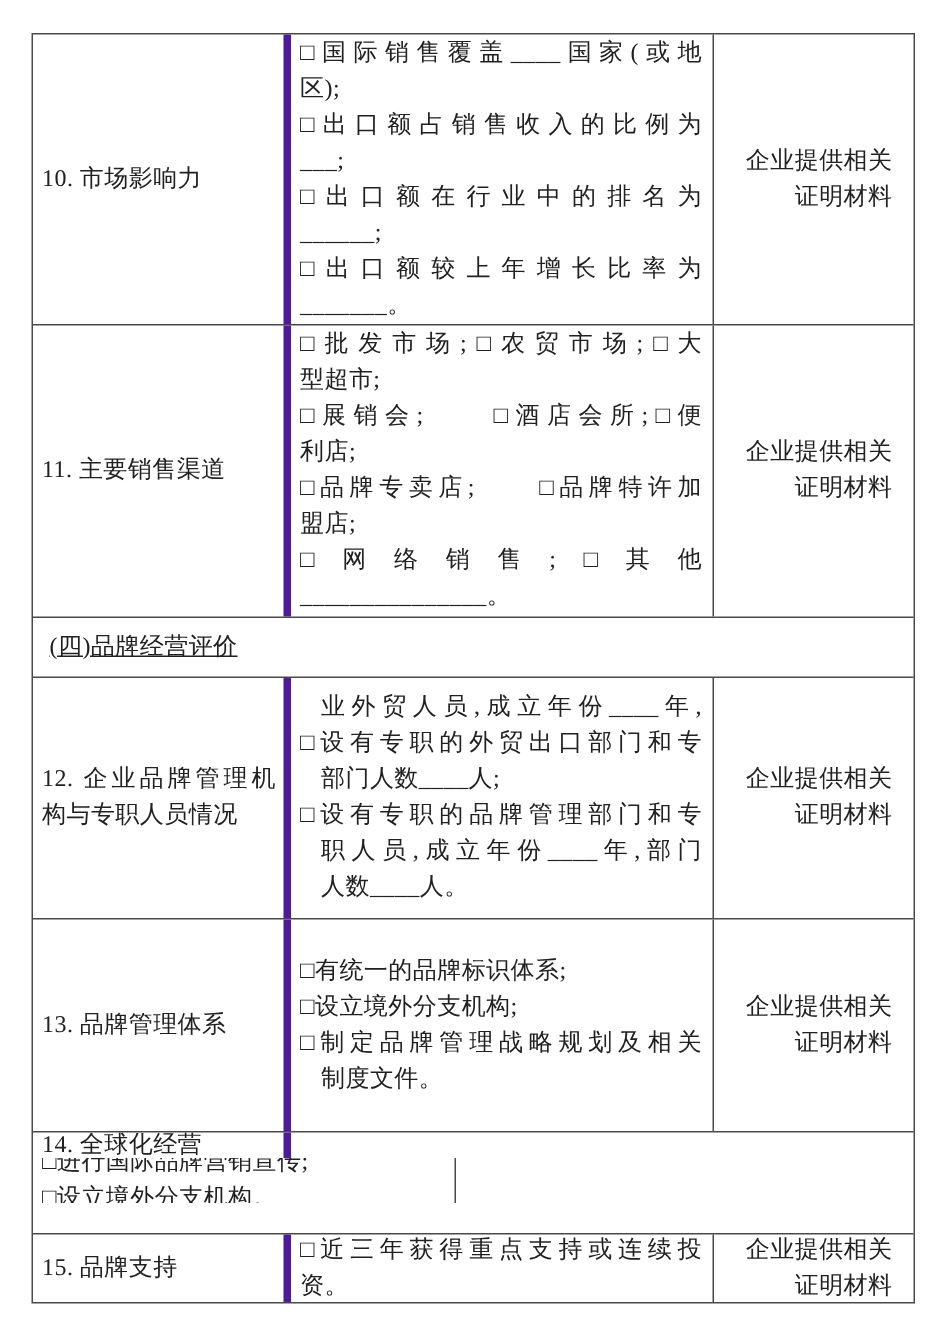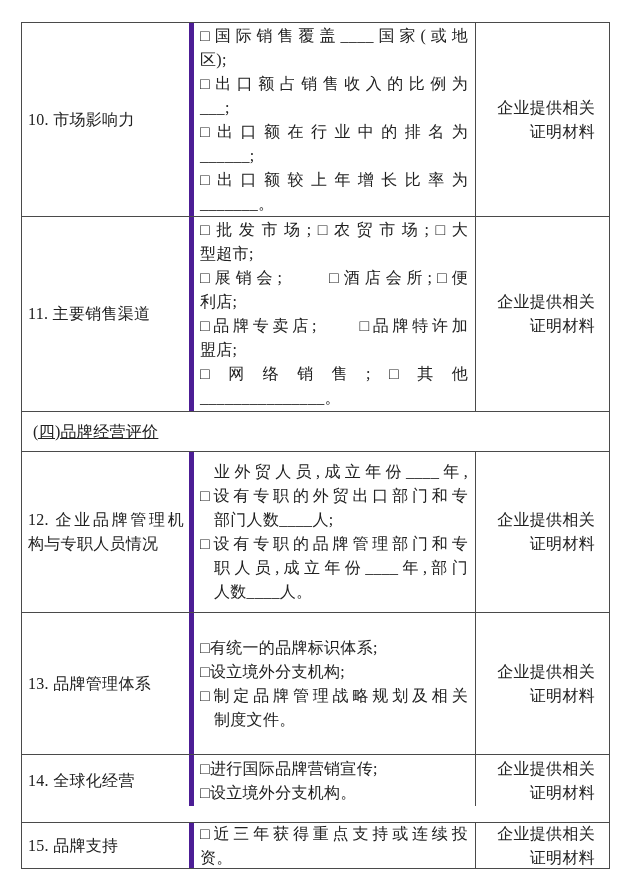--- a/index.html
+++ b/index.html
@@ -13,21 +13,21 @@
     position:absolute;left:21px;top:22px;width:589px;
     box-sizing:border-box;border:1px solid #4a4a4a;background:#ffffff;
   }
   .row{display:flex;box-sizing:border-box;}
   .row + .row{border-top:1px solid #4a4a4a;}
   .row:nth-child(1){height:193px;}
   .row:nth-child(2){height:195px;}
   .row:nth-child(3){height:40px;}
   .row:nth-child(4){height:161px;}
   .row:nth-child(5){height:142px;}
-  .row:nth-child(6){height:52px;}
+  .row:nth-child(6){height:52px;flex-direction:column;}
   .row:nth-child(7){height:46px;margin-top:16px;}
   .cell{
     box-sizing:border-box;overflow:hidden;
     display:flex;flex-direction:column;justify-content:center;
   }
   .c1{width:172px;border-right:5px solid #4c1d95;padding:2px 5px 2px 6px;}
   .c2{width:282px;border-right:1px solid #4a4a4a;padding:2px 7px 2px 6px;}
   .c3{flex:1;padding:2px 14px 2px 12px;align-items:flex-end;}
   .section-cell{width:100%;padding:2px 8px 2px 11px;text-decoration:underline;}
   .line{

